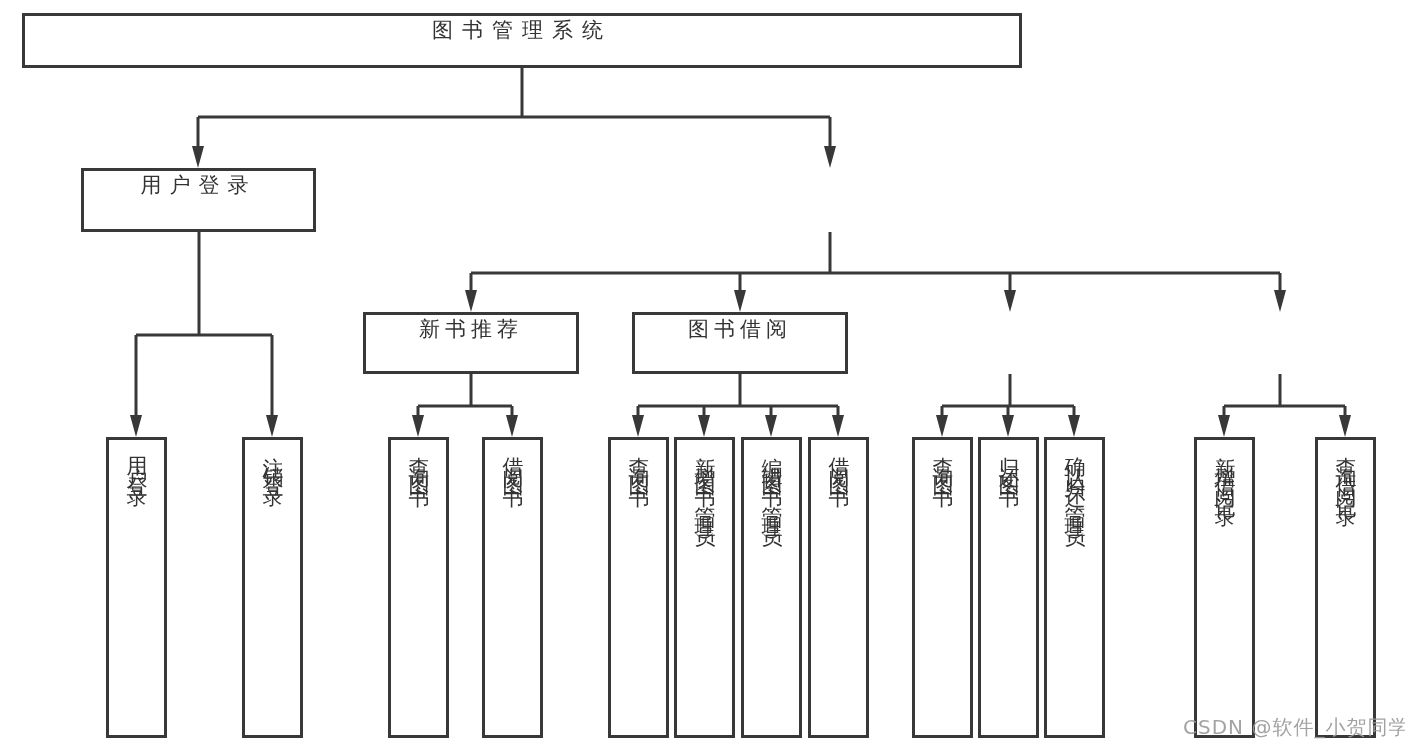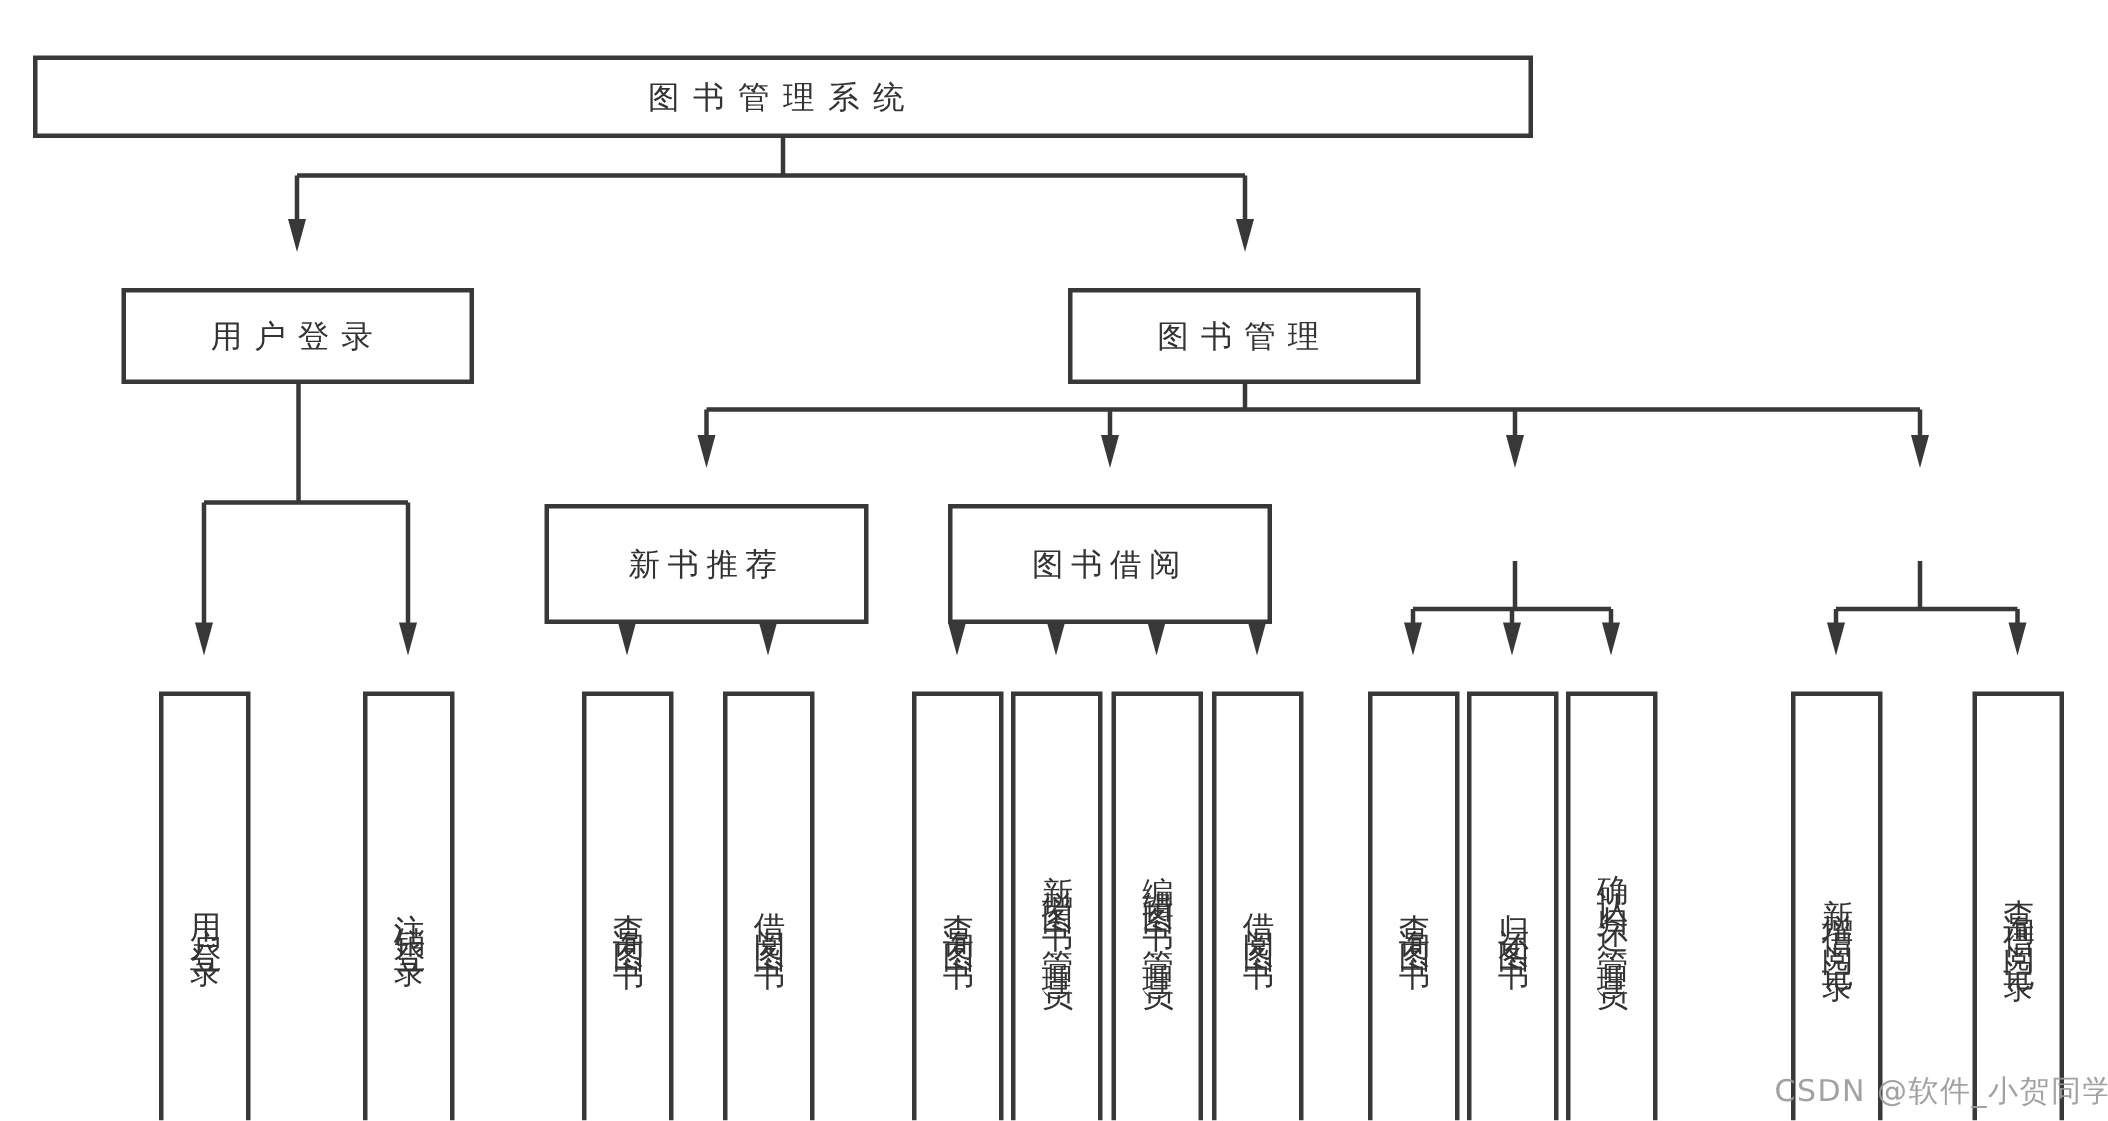--- a/index.html
+++ b/index.html
@@ -30,44 +30,43 @@
   .connectors polygon{
     fill:var(--line);
     stroke:none;
   }
   .node{
     position:absolute;
     box-sizing:border-box;
     background:#ffffff;
     border:3px solid var(--line);
     display:flex;
-    align-items:center;
+    align-items:flex-start;
     justify-content:center;
     z-index:2;
     color:var(--text);
-    margin-top:24px;
   }
   .node span{
     color:var(--text);
     white-space:nowrap;
   }
   .root-box{
     left:22px;top:13px;width:1000px;height:55px;
   }
   .root-box span{
     font-size:21px;letter-spacing:9px;font-weight:500;
   }
   .l2-box{
     top:168px;width:235px;height:64px;
   }
   .l2-box span{
     font-size:21px;letter-spacing:8px;font-weight:500;
   }
   .l3-box{
-    top:312px;width:216px;height:80px;
+    top:312px;width:216px;height:62px;
   }
   .l3-box span{
     font-size:21px;letter-spacing:5px;font-weight:500;
   }
   .leaf-box{
     top:437px;width:61px;height:301px;
   }
   .leaf-box span{
     writing-mode:vertical-rl;
     text-orientation:mixed;
@@ -142,23 +141,20 @@
     </g>
   </svg>
 
   <div class="node root-box">
     <span>图书管理系统</span>
   </div>
 
   <div class="node l2-box" style="left:81px;">
     <span>用户登录</span>
   </div>
-  <div class="node l2-box" style="left:712px;">
-    <span>图书管理</span>
-  </div>
 
   <div class="node l3-box" style="left:363px;">
     <span>新书推荐</span>
   </div>
   <div class="node l3-box" style="left:632px;">
     <span>图书借阅</span>
   </div>
 
   <div class="node leaf-box" style="left:106px;">
     <span>用户登录</span>

